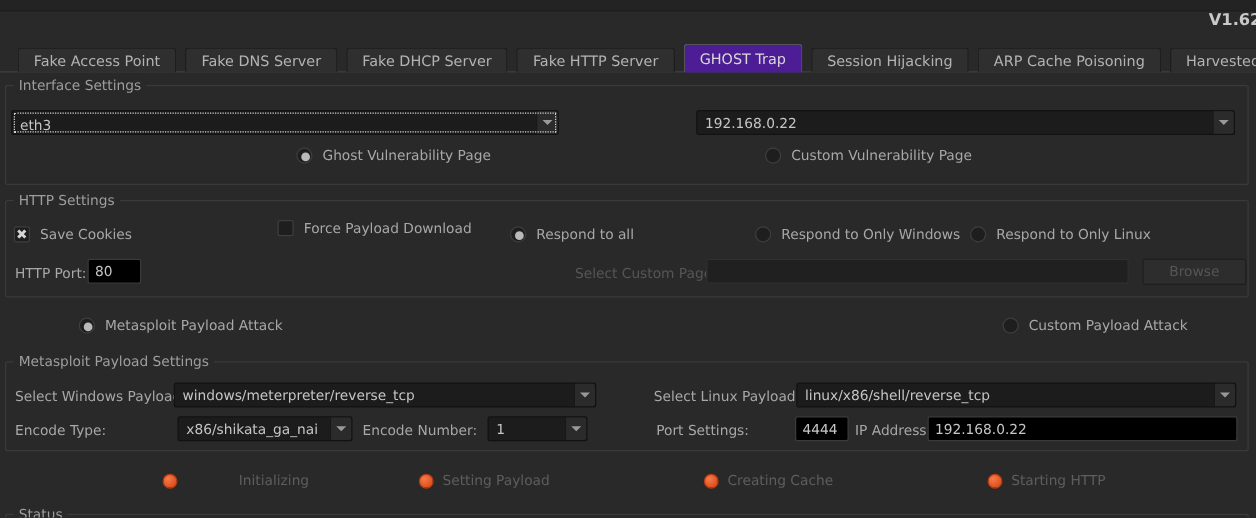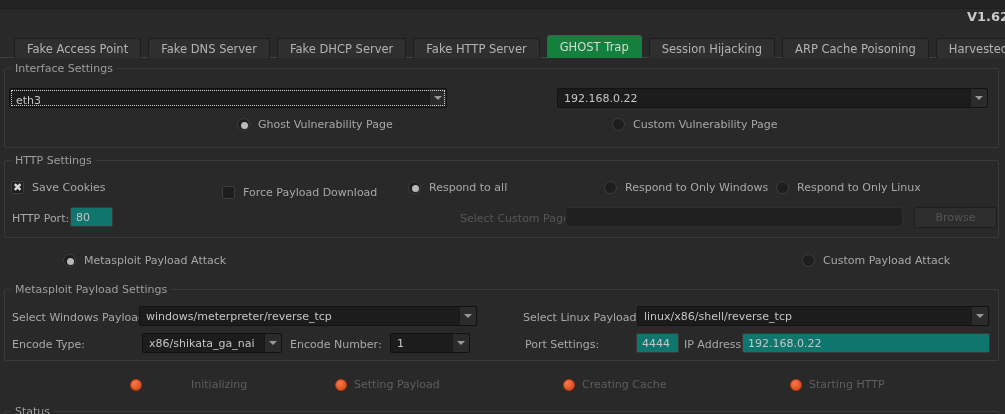--- a/index.html
+++ b/index.html
@@ -18,21 +18,21 @@
   .tabbar { position:absolute; left:14px; top:36px; width:906px; height:22px;
     display:flex; align-items:flex-end; z-index:3; }
   .tab {
     height:20px; padding:0 12px; margin-right:7px;
     display:flex; align-items:center;
     background:#2f2f2f; border:1px solid #1e1e1e; border-bottom:none;
     border-top-left-radius:3px; border-top-right-radius:3px;
     color:#b3b3b3; white-space:nowrap; cursor:default; font-size:11.5px;
   }
   .tab.active {
-    height:23px; background:#15803d; border:1px solid #555;
+    height:23px; background:#4c1d95; border:1px solid #555;
     border-bottom:none; color:#d8d8d8; z-index:4;
   }
   .paneline { position:absolute; left:0; top:57px; width:1005px; height:1px;
     background:#404040; z-index:2; }
 
   
   .group { position:absolute; border:1px solid #3a3a3a; border-radius:2px; }
   .group-title { position:absolute; top:-7px; left:6px; padding:0 4px;
     background:#292929; color:#9e9e9e; white-space:nowrap; }
 
@@ -41,21 +41,21 @@
     border:1px solid #121212; border-radius:2px;
     display:flex; align-items:center; color:#c6c6c6; }
   .combo .val { padding-left:6px; flex:1; overflow:hidden; white-space:nowrap; }
   .combo .arrowbox { width:17px; height:18px; margin-right:0;
     background:#2b2b2b; border-left:1px solid #181818;
     border-radius:0 2px 2px 0; display:flex; align-items:center; justify-content:center; }
   .tri { width:0; height:0; border-left:4px solid transparent;
     border-right:4px solid transparent; border-top:4px solid #999; }
   .combo.focused { outline:1px dotted #d2d2d2; outline-offset:-3px; }
 
-  input.tfield { position:absolute; height:20px; background:#0f766e;
+  input.tfield { position:absolute; height:20px; background:#000000;
     border:1px solid #3a3a3a; border-radius:2px; color:#c6c6c6;
     font-family:"DejaVu Sans", sans-serif; font-size:11px; padding:0 5px; }
   input.tfield:disabled { background:#202020; border-color:#2f2f2f; }
 
   .lbl { position:absolute; white-space:nowrap; color:#a8a8a8; }
   .lbl.dim { color:#565656; }
 
   .check-row, .radio-row { position:absolute; display:flex; align-items:center; white-space:nowrap; }
   .cbox { width:13px; height:13px; background:#1e1e1e; border:1px solid #3e3e3e;
     border-radius:2px; margin-right:8px; display:flex; align-items:center;
@@ -118,21 +118,21 @@
   <span>Custom Vulnerability Page</span>
 </div>
 
 <div class="group" style="left:4px; top:160px; width:995px; height:78px;">
   <div class="group-title">HTTP Settings</div>
 </div>
 <div class="check-row" style="left:11px; top:181px;">
   <span class="cbox">✖</span>
   <span>Save Cookies</span>
 </div>
-<div class="check-row" style="left:210px; top:186px;padding-left:12px;">
+<div class="check-row" style="left:210px; top:176px;padding-left:12px;">
   <span class="cbox"></span>
   <span>Force Payload Download</span>
 </div>
 <div class="radio-row" style="left:408px; top:181px;">
   <span class="rad sel"></span>
   <span>Respond to all</span>
 </div>
 <div class="radio-row" style="left:604px; top:181px;">
   <span class="rad"></span>
   <span>Respond to Only Windows</span>

